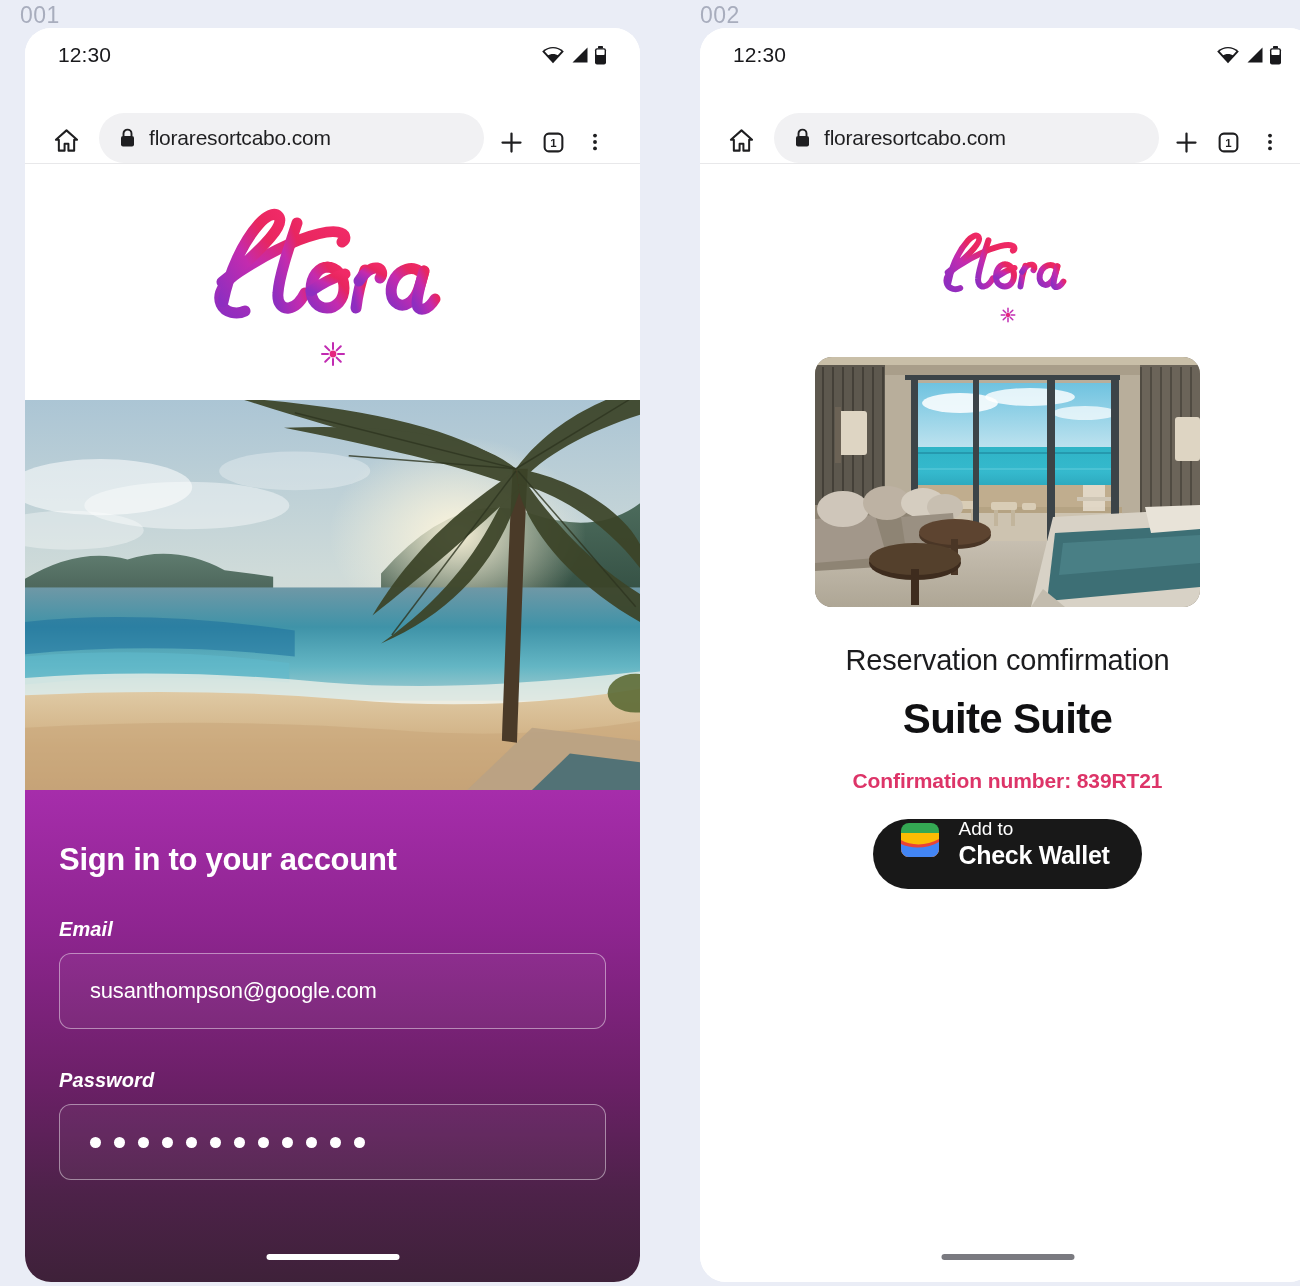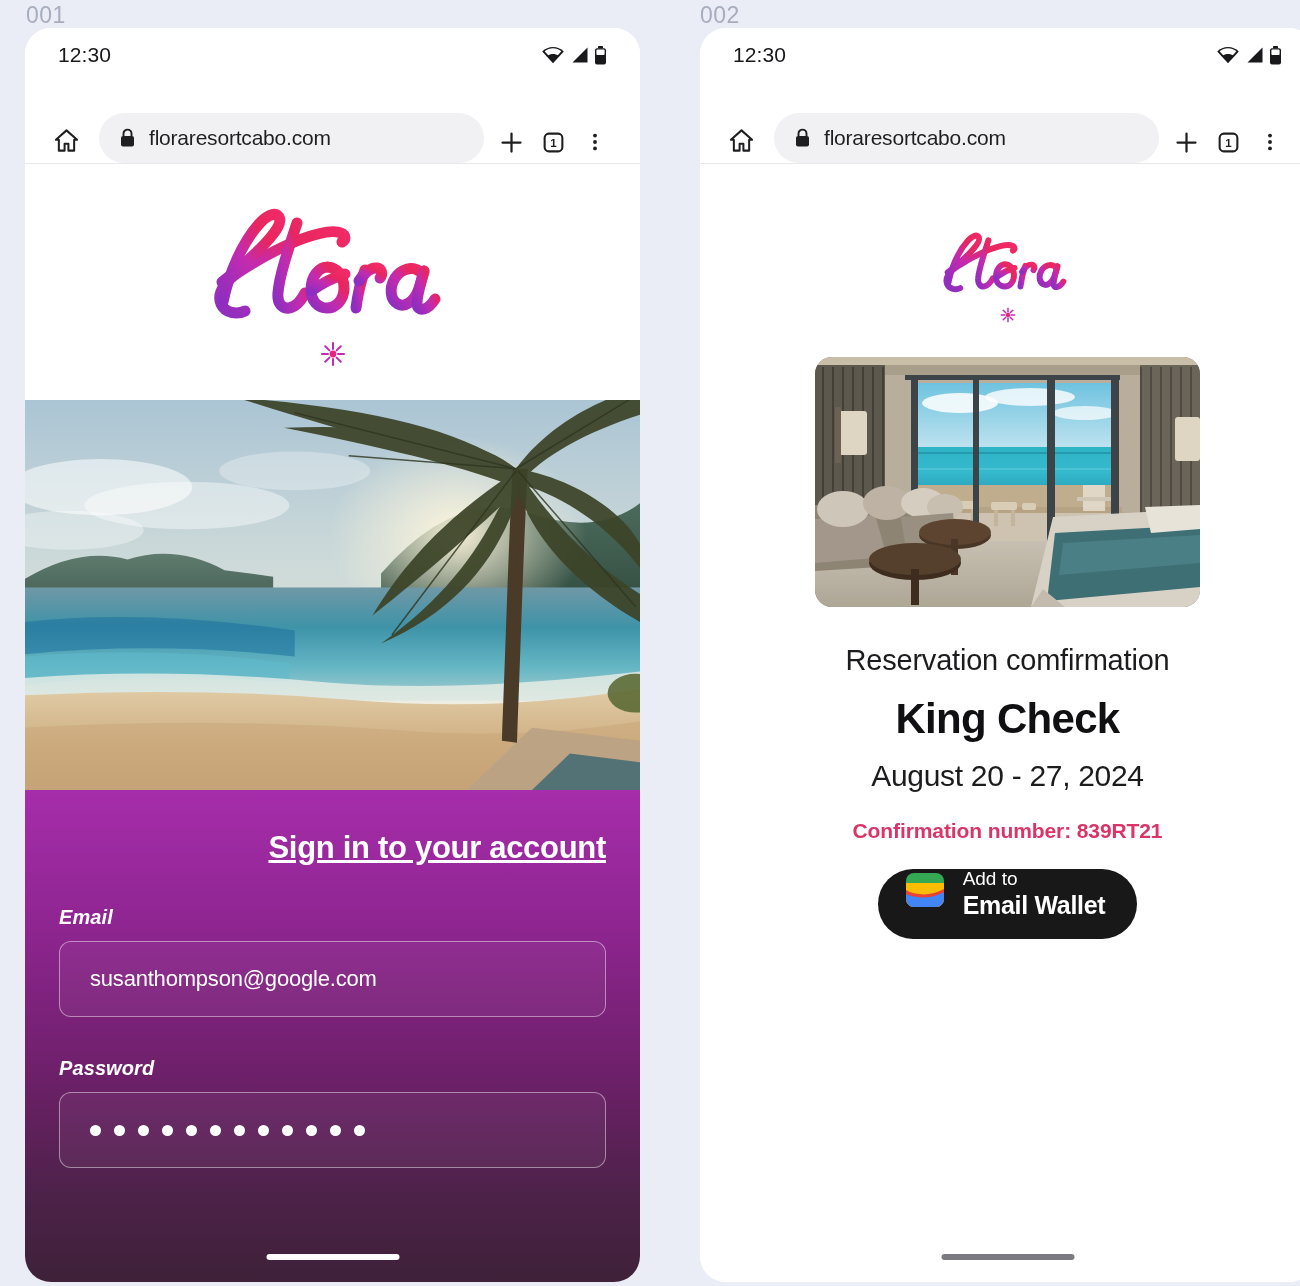--- a/index.html
+++ b/index.html
@@ -12,21 +12,21 @@
   .board { position: relative; width: 1300px; height: 1286px; }
 
   
   .frame-label {
     position: absolute;
     font-size: 23px;
     color: #a8adbd;
     letter-spacing: .5px;
     font-family: "Liberation Sans", sans-serif;
   }
-  #label-001 { left: 26px; top: 2px; }
+  #label-001 { left: 20px; top: 2px; }
   #label-002 { left: 700px; top: 2px; }
 
   
   .phone {
     position: absolute;
     width: 615px; height: 1254px;
     top: 28px;
     background: #ffffff;
     border-radius: 26px;
     overflow: hidden;
@@ -95,27 +95,26 @@
   .hero-beach svg { display: block; width: 100%; height: 100%; }
 
   
   .signin {
     position: relative;
     height: calc(1254px - 54px - 82px - 236px - 390px);
     background: linear-gradient(180deg, #a62dab 0%, #8e2590 28%, #6d2069 58%, #4d2249 82%, #3e2139 100%);
     padding: 0 34px;
   }
   .signin-title {
-    text-align: right;
+    text-align: left;
     color: #fff;
     font-size: 31px;
     font-weight: bold;
     letter-spacing: -.3px;
-    padding-top: 40px;
-    text-decoration: underline;
+    padding-top: 52px;
   }
   .field-label {
     color: #fff;
     font-size: 20px;
     font-weight: bold;
     margin-top: 40px;
     margin-bottom: 12px;
     letter-spacing: .1px;
     font-style: italic;
   }
@@ -624,36 +623,35 @@
           <path d="M330 150 L385 148 L385 172 L336 176Z" fill="#e8e3d8"></path>
           <path d="M216 250 L228 232 L250 250Z" fill="#c3bcae"></path>
 
           <rect x="22" y="54" width="30" height="44" rx="3" fill="#ded5c3"></rect>
           <rect x="20" y="50" width="6" height="56" fill="#6b6255"></rect>
           <rect x="360" y="60" width="25" height="44" rx="3" fill="#ded5c3"></rect>
         </svg>
       </div>
 
       <div class="res-sub">Reservation comfirmation</div>
-      <div class="res-room">King Check</div>
-      <div class="res-dates">August 20 - 27, 2024</div>
+      <div class="res-room">Suite Suite</div>
       <div class="res-conf">Confirmation number: 839RT21</div>
 
       <div class="wallet-btn">
         <span class="wallet-icon">
           <svg width="42" height="42" viewBox="0 0 42 42">
             <rect x="2" y="4" width="38" height="34" rx="8" fill="#34a853"></rect>
             <path d="M2 14h38v16a8 8 0 0 1-8 8H10a8 8 0 0 1-8-8z" fill="#fbbc04"></path>
             <path d="M2 21c10 6 26 6 38-1v10a8 8 0 0 1-8 8H10a8 8 0 0 1-8-8z" fill="#ea4335"></path>
             <path d="M2 25c10 5 26 5 38-2v7a8 8 0 0 1-8 8H10a8 8 0 0 1-8-8z" fill="#4285f4"></path>
           </svg>
         </span>
         <span class="wallet-labels">
           <span class="wallet-top">Add to</span>
-          <span class="wallet-bottom">Email Wallet</span>
+          <span class="wallet-bottom">Check Wallet</span>
         </span>
       </div>
 
       <div class="home-ind dark"></div>
     </div>
   </div>
 
 </div>
 
 </body></html>

